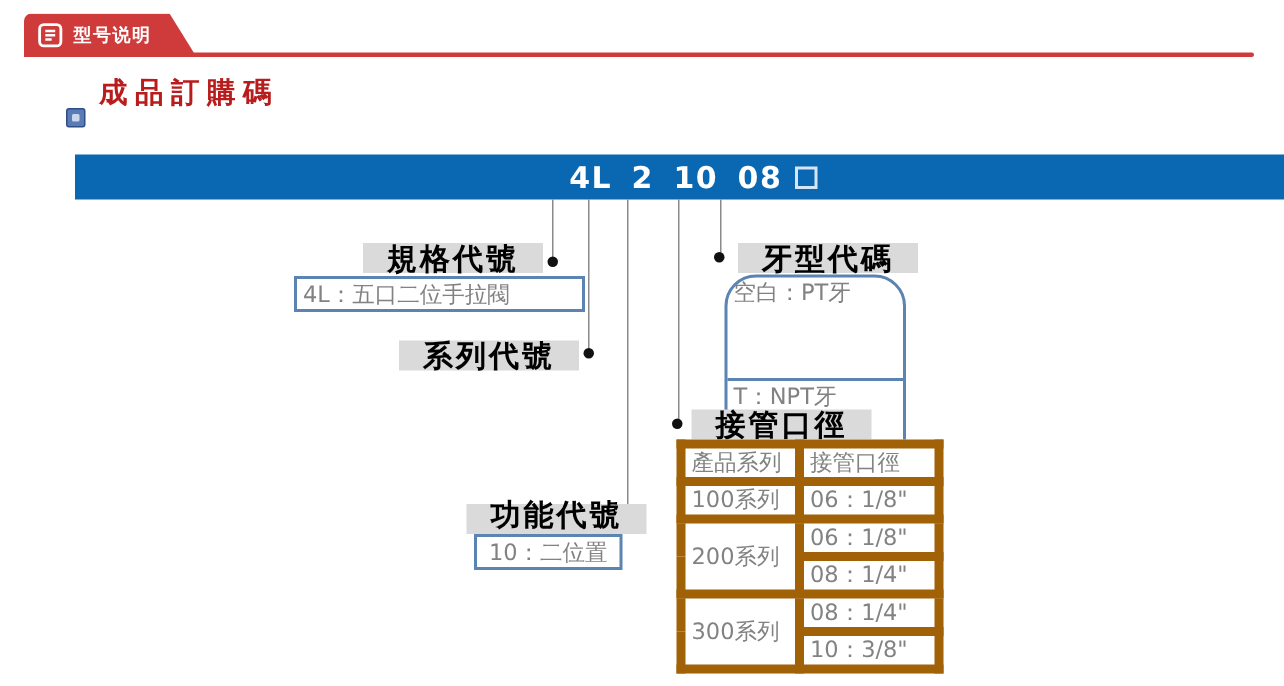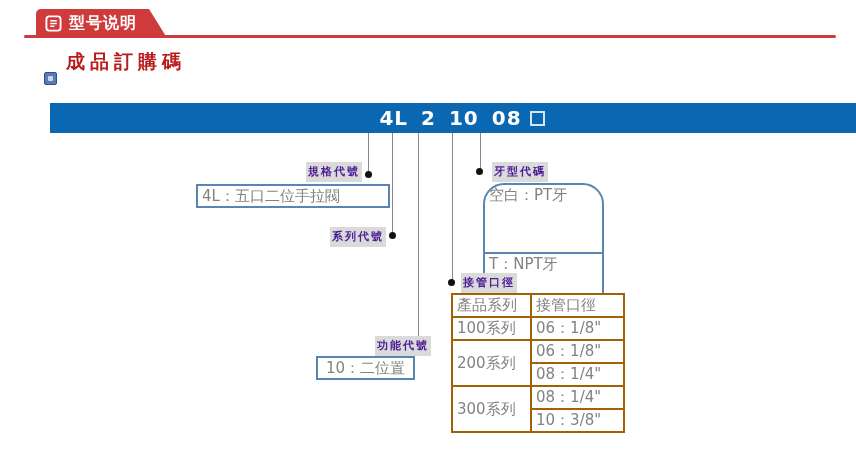--- a/index.html
+++ b/index.html
@@ -10,29 +10,29 @@
     position: relative;
     width: 856px;
     height: 457px;
     background: #ffffff;
     overflow: hidden;
   }
 
   
   .tab {
     position: absolute;
-    left: 36px; top: 9px;
+    left: 16px; top: 9px;
     height: 29px;
     display: inline-flex;
     align-items: center;
     gap: 7px;
     padding: 0 30px 0 9px;
     background: #cf3a3a;
     color: #ffffff;
-    font-size: 16px;
+    font-size: 12px;
     font-weight: bold;
     border-top-left-radius: 5px;
     clip-path: polygon(0 0, calc(100% - 18px) 0, 100% 100%, 0 100%);
     z-index: 2;
     letter-spacing: 1px;
   }
   .tab svg { display: block; }
   .rule {
     position: absolute;
     left: 24px; top: 35px;
@@ -99,25 +99,25 @@
     position: absolute;
     width: 7px; height: 7px;
     border-radius: 50%;
     background: #111111;
   }
 
   
   .clabel {
     position: absolute;
     background: #dadada;
-    color: #4c1d95;
-    font-size: 11px;
+    color: #000000;
+    font-size: 20px;
     font-weight: bold;
     line-height: 20px;
-    padding: 0 2px;
+    padding: 0 16px;
     letter-spacing: 2px;
     white-space: nowrap;
   }
 
   
   .cbox {
     position: absolute;
     border: 2px solid #5b84b2;
     background: #ffffff;
     color: #828282;
@@ -136,21 +136,21 @@
   
   table.port {
     position: absolute;
     left: 451px; top: 293px;
     border-collapse: collapse;
     font-size: 15px;
     color: #828282;
     background: #ffffff;
   }
   table.port td {
-    border: 2px solid #a16207;
+    border: 6px solid #a16207;
     height: 23px;
     padding: 0 4px;
     white-space: nowrap;
   }
   table.port td.col-series { width: 79px; }
   table.port td.col-size   { width: 93px; }
 </style>
 </head>
 <body>
 

